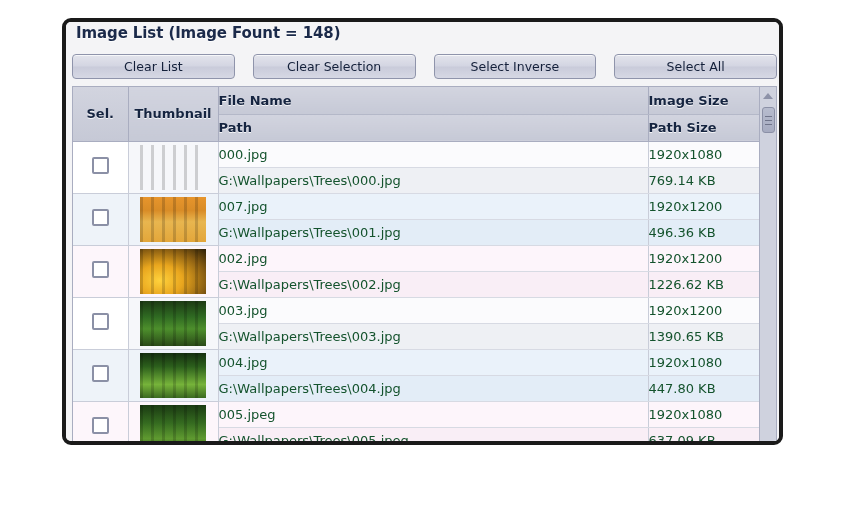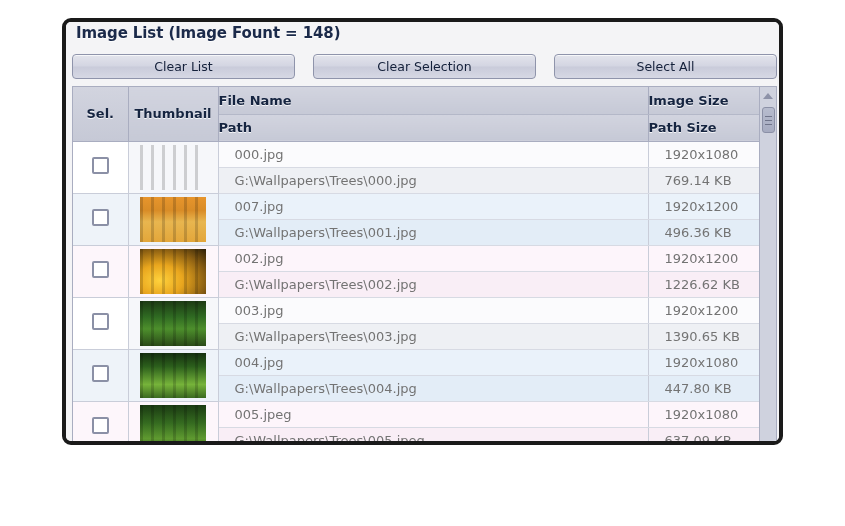--- a/index.html
+++ b/index.html
@@ -115,22 +115,22 @@
   }
   th.hcell.center { text-align: center; padding: 0 4px; }
   th.hcell.tall { height: 54px; vertical-align: middle; }
   th.hcell.nobb { border-bottom: 1px solid #b4b8c8; }
 
   
   td.cell {
     border-right: 1px solid #c9cdd9;
     border-bottom: 1px solid #d7dae3;
     font-size: 13px;
-    color: #737373;
-    padding: 0 16px;
+    color: #14532d;
+    padding: 0 0;
     height: 26px;
     vertical-align: middle;
     white-space: nowrap;
     overflow: hidden;
   }
   td.cell.sub { color: #2b3category; }
   td.sel-cell, td.thumb-cell {
     border-right: 1px solid #c9cdd9;
     border-bottom: 1px solid #c9cdd9;
     text-align: center;
@@ -221,20 +221,21 @@
 <div id="root">
 
   <div class="groupbox">
     <div class="groupbox-inner">
 
       <div class="gb-title">Image List (Image Fount = 148)</div>
 
       <div class="toolbar">
         <div class="tbtn">Clear List</div>
         <div class="tbtn">Clear Selection</div>
+        <div class="tbtn">Select Inverse</div>
         <div class="tbtn">Select All</div>
       </div>
 
       <div class="grid">
 
         <div class="grid-body-wrap">
           <table class="gtable">
             <colgroup>
               <col class="c-sel">
                 <col class="c-thm">

